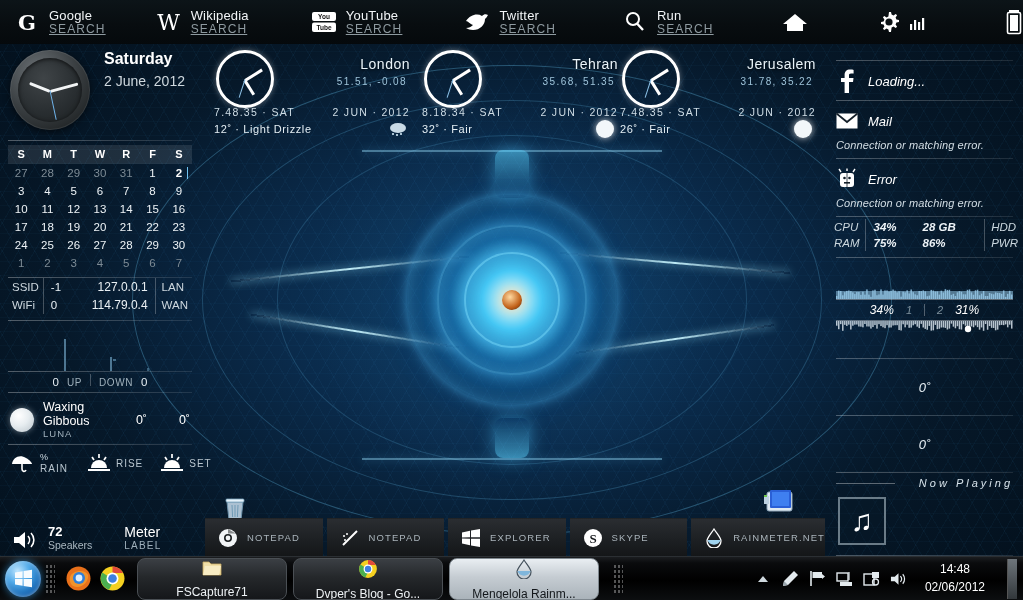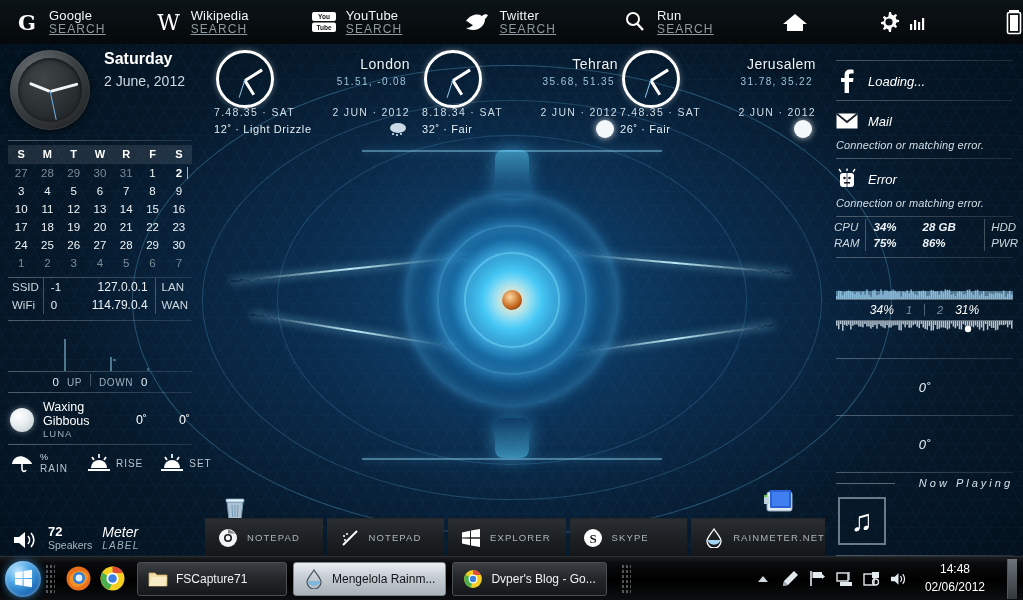--- a/index.html
+++ b/index.html
@@ -251,25 +251,25 @@
     background:radial-gradient(circle at 35% 28%, #bfe6ff 0%, #4ea8e8 35%, #1667b4 70%, #0a3f78 100%);
     box-shadow:0 0 8px rgba(60,160,230,.7), inset 0 0 5px rgba(255,255,255,.5);
     display:flex; align-items:center; justify-content:center; cursor:pointer;
   }
   .grip{ width:10px; height:30px; margin:0 4px; flex:none;
     background-image:radial-gradient(rgba(255,255,255,.32) 1px, transparent 1px);
     background-size:4px 5px; }
   .qlaunch{ display:flex; align-items:center; gap:4px; padding:0 4px; }
   .qicon{ width:30px; height:30px; display:flex; align-items:center; justify-content:center; cursor:pointer; }
   .tbtn{
-    height:34px; min-width:150px; max-width:170px; margin-right:6px; padding:0 10px;
+    height:42px; min-width:150px; max-width:170px; margin-right:6px; padding:0 10px;
     display:flex; align-items:center; gap:8px; cursor:pointer;
-    border:1px solid #4a4f54; border-radius:3px;
+    border:1px solid #4a4f54; border-radius:8px;
     background:linear-gradient(180deg,#3b3f44 0%,#25282b 45%,#15171a 100%);
-    color:#eef2f5; font-size:12px; white-space:nowrap; overflow:hidden;
+    color:#eef2f5; font-size:12px; white-space:nowrap; overflow:hidden;flex-direction:column;
   }
   .tbtn.active{
     background:linear-gradient(180deg,#e9eef2 0%,#c5ccd2 45%,#aab3ba 100%);
     color:#12161a; border-color:#7e878e;
   }
   .tbtn .tl{ overflow:hidden; text-overflow:ellipsis; }
   .tray{ margin-left:auto; display:flex; align-items:center; gap:10px; padding-right:6px; }
   .trayico{ width:17px; height:17px; display:flex; align-items:center; justify-content:center;
             color:#dfe6eb; cursor:pointer; }
   .clock{ text-align:center; color:#fff; font-size:12px; line-height:1.45;
@@ -585,21 +585,21 @@
       <svg width="26" height="22" viewBox="0 0 26 22">
         <path d="M2 8 L7 8 L13 3 L13 19 L7 14 L2 14 Z" fill="#fff"></path>
         <path d="M16 7 A6 6 0 0 1 16 15" stroke="#fff" stroke-width="1.6" fill="none"></path>
         <path d="M19 4 A10 10 0 0 1 19 18" stroke="#fff" stroke-width="1.6" fill="none"></path>
       </svg>
     </span>
     <span style="line-height:1.15;">
       <span class="vol-n" style="display:block;">72</span>
       <span class="vol-s" style="display:block;">Speakers</span>
     </span>
-    <span style="line-height:1.15;font-style:italic;">
+    <span style="margin-left:22px;line-height:1.15;">
       <span class="meter-n" style="display:block;">Meter</span>
       <span class="meter-s" style="display:block;">LABEL</span>
     </span>
   </div>
 </div>
 
 <div id="weather">
   <div class="wcity" style="left:8px;">
     <div class="dial">
         <span class="hh"></span>
@@ -1071,41 +1071,41 @@
   <div style="display:flex;align-items:center;margin-left:6px;">
     <div class="tbtn">
       <span>
         <svg width="20" height="18" viewBox="0 0 20 18">
           <path d="M1 3 L7 3 L9 5 L19 5 L19 16 L1 16 Z" fill="#f0dfa8" stroke="#c9ab62" stroke-width="0.8"></path>
           <path d="M3 7 L19 7 L17 16 L1 16 Z" fill="#f7ecc4"></path>
         </svg>
       </span>
       <span class="tl">FSCapture71</span>
     </div>
-    <div class="tbtn active">
-      <span>
-        <svg width="20" height="20" viewBox="0 0 20 20">
-          <path d="M10 1 C14 7, 17 10, 17 13 A7 7 0 0 1 3 13 C3 10, 6 7, 10 1 Z" fill="none" stroke="#44515c" stroke-width="1.2"></path>
-          <path d="M3.4 12 A7 7 0 0 0 16.6 12 Z" fill="#7fb6dc"></path>
-        </svg>
-      </span>
-      <span class="tl">Mengelola Rainm...</span>
-    </div>
     <div class="tbtn">
       <span>
         <svg width="20" height="20" viewBox="0 0 27 27">
           <circle cx="13.5" cy="13.5" r="12" fill="#f5d020"></circle>
           <path d="M13.5 1.5 A12 12 0 0 1 24 8 L13.5 8 Z" fill="#e24b3a"></path>
           <path d="M3.3 7.5 A12 12 0 0 0 10 24.8 L15 15 Z" fill="#4caf50"></path>
           <circle cx="13.5" cy="13.5" r="6" fill="#fff"></circle>
           <circle cx="13.5" cy="13.5" r="4.3" fill="#3d7fe0"></circle>
         </svg>
       </span>
       <span class="tl">Dvper's Blog - Go...</span>
     </div>
+    <div class="tbtn active">
+      <span>
+        <svg width="20" height="20" viewBox="0 0 20 20">
+          <path d="M10 1 C14 7, 17 10, 17 13 A7 7 0 0 1 3 13 C3 10, 6 7, 10 1 Z" fill="none" stroke="#44515c" stroke-width="1.2"></path>
+          <path d="M3.4 12 A7 7 0 0 0 16.6 12 Z" fill="#7fb6dc"></path>
+        </svg>
+      </span>
+      <span class="tl">Mengelola Rainm...</span>
+    </div>
   </div>
 
   <div class="grip" style="margin-left:8px;"></div>
 
   <div class="tray">
     <span class="trayico">
       <svg width="12" height="10" viewBox="0 0 12 10">
           <path d="M6 2 L11 8 L1 8 Z" fill="#cfd8de"></path>
         </svg>
     </span>

